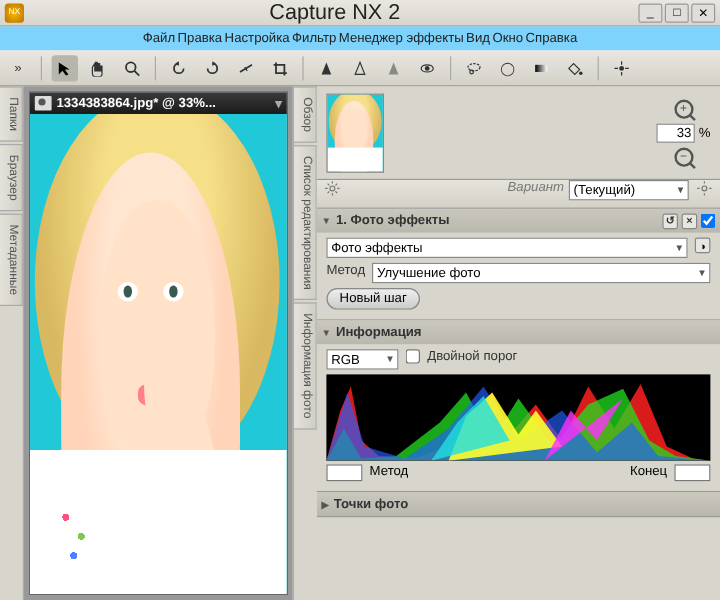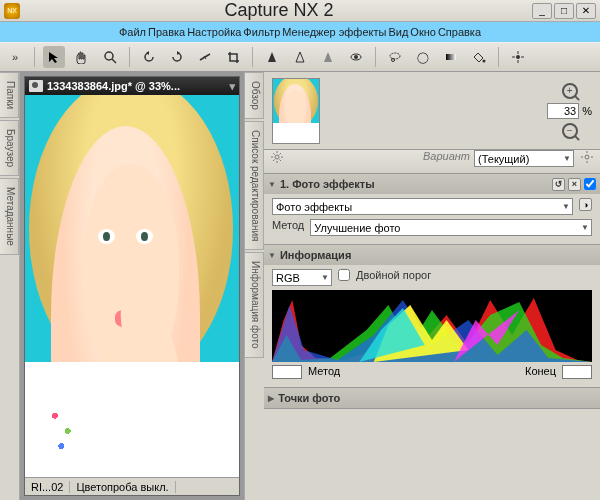--- a/index.html
+++ b/index.html
@@ -219,24 +219,20 @@
             <div class="pupil"></div>
           </div>
         <div class="eye r">
             <div class="pupil"></div>
           </div>
         <div class="lips"></div>
         <div class="hand"></div>
         <div class="shirt"></div>
         <div class="pattern"></div>
       </div>
-      <div class="imgstatus">
-        <div class="cell">RI...02</div>
-        <div class="cell">Цветопроба выкл.</div>
-      </div>
     </div>
   </div>
 
   <div class="rightcol">
     <div class="sidetabs right">
       <div class="sidetab">Обзор</div>
       <div class="sidetab">Список редактирования</div>
       <div class="sidetab">Информация фото</div>
     </div>
 
@@ -310,20 +306,23 @@
             </div>
             <div class="smallbtn">◑</div>
           </div>
           <div class="row">
             <label>Метод</label>
             <div class="combo" style="flex:1">
               <span>Улучшение фото</span>
                 <span class="arrow">▼</span>
             </div>
           </div>
+          <div class="row">
+            <div class="pillbtn">Новый шаг</div>
+          </div>
         </div>
       </div>
 
       <div class="panel histpanel">
         <div class="panel-hdr">
           <span class="tri">▼</span>
           <span>Информация</span>
         </div>
         <div class="panel-body">
           <div class="row">

